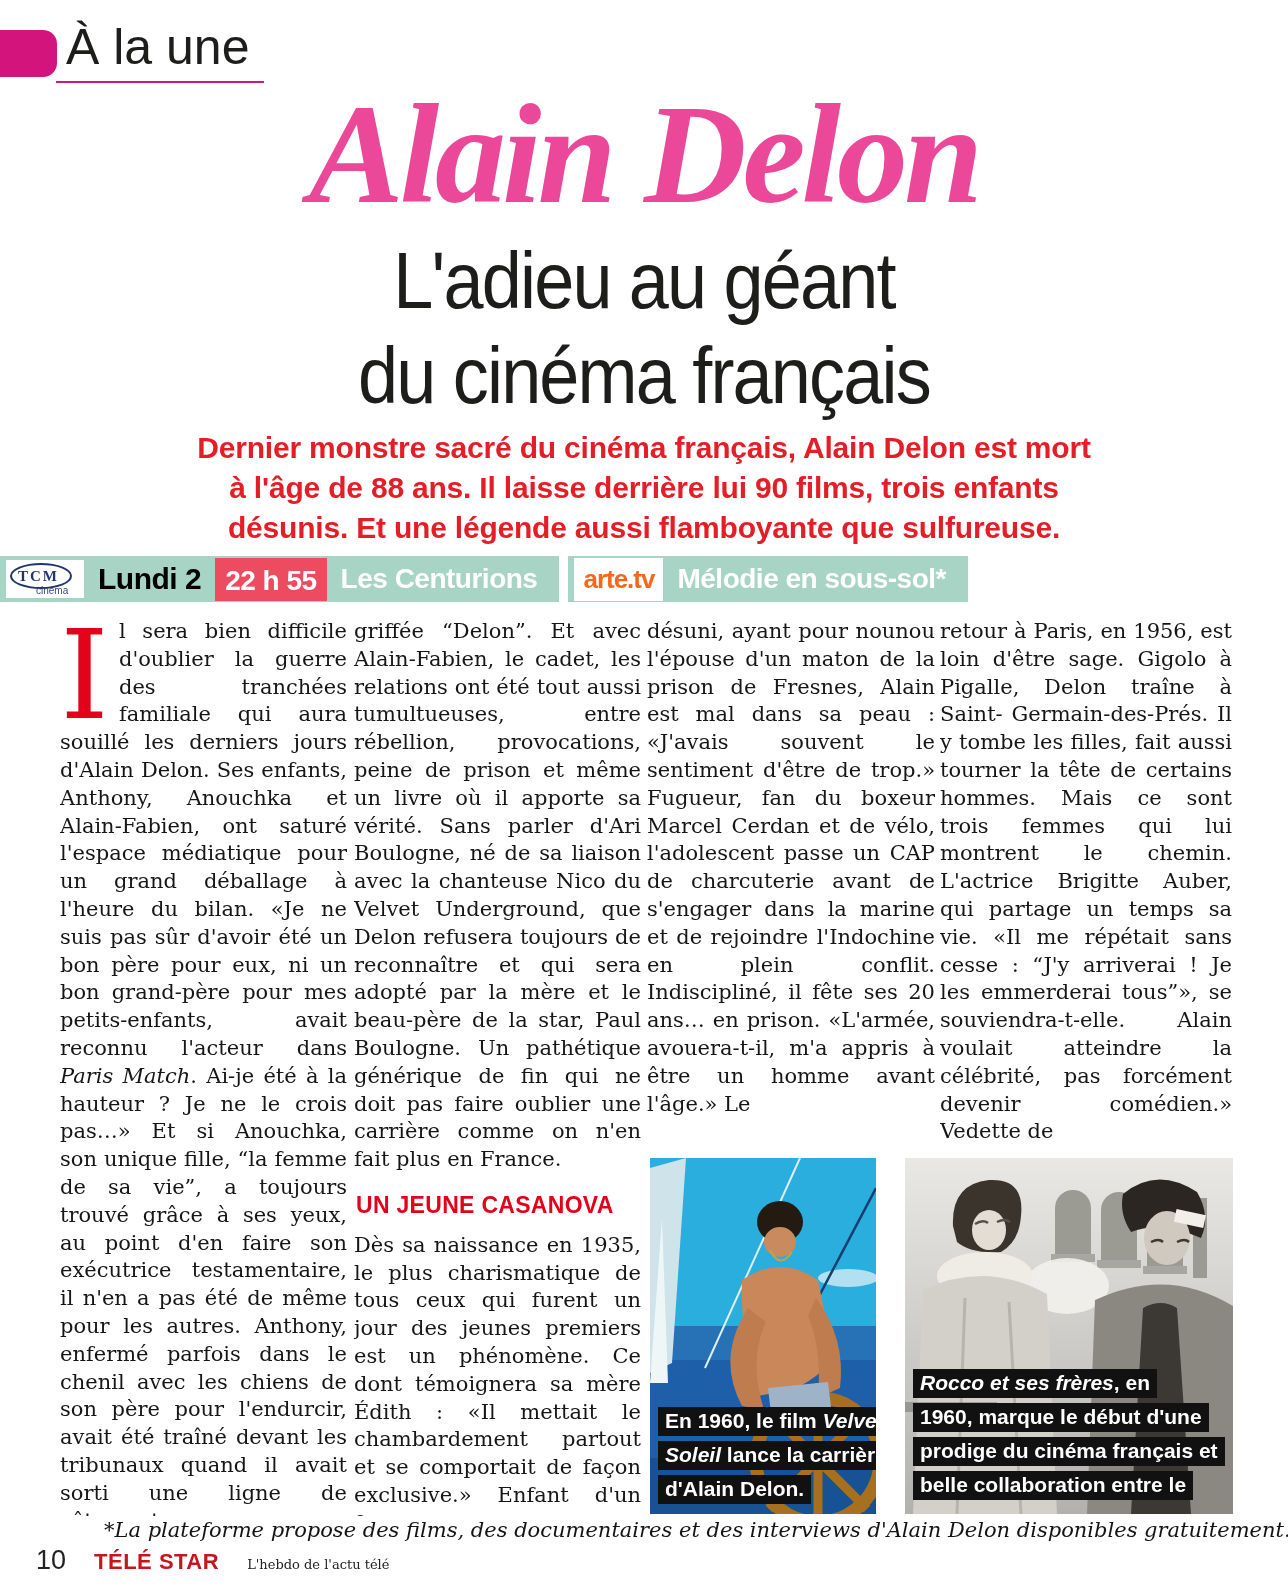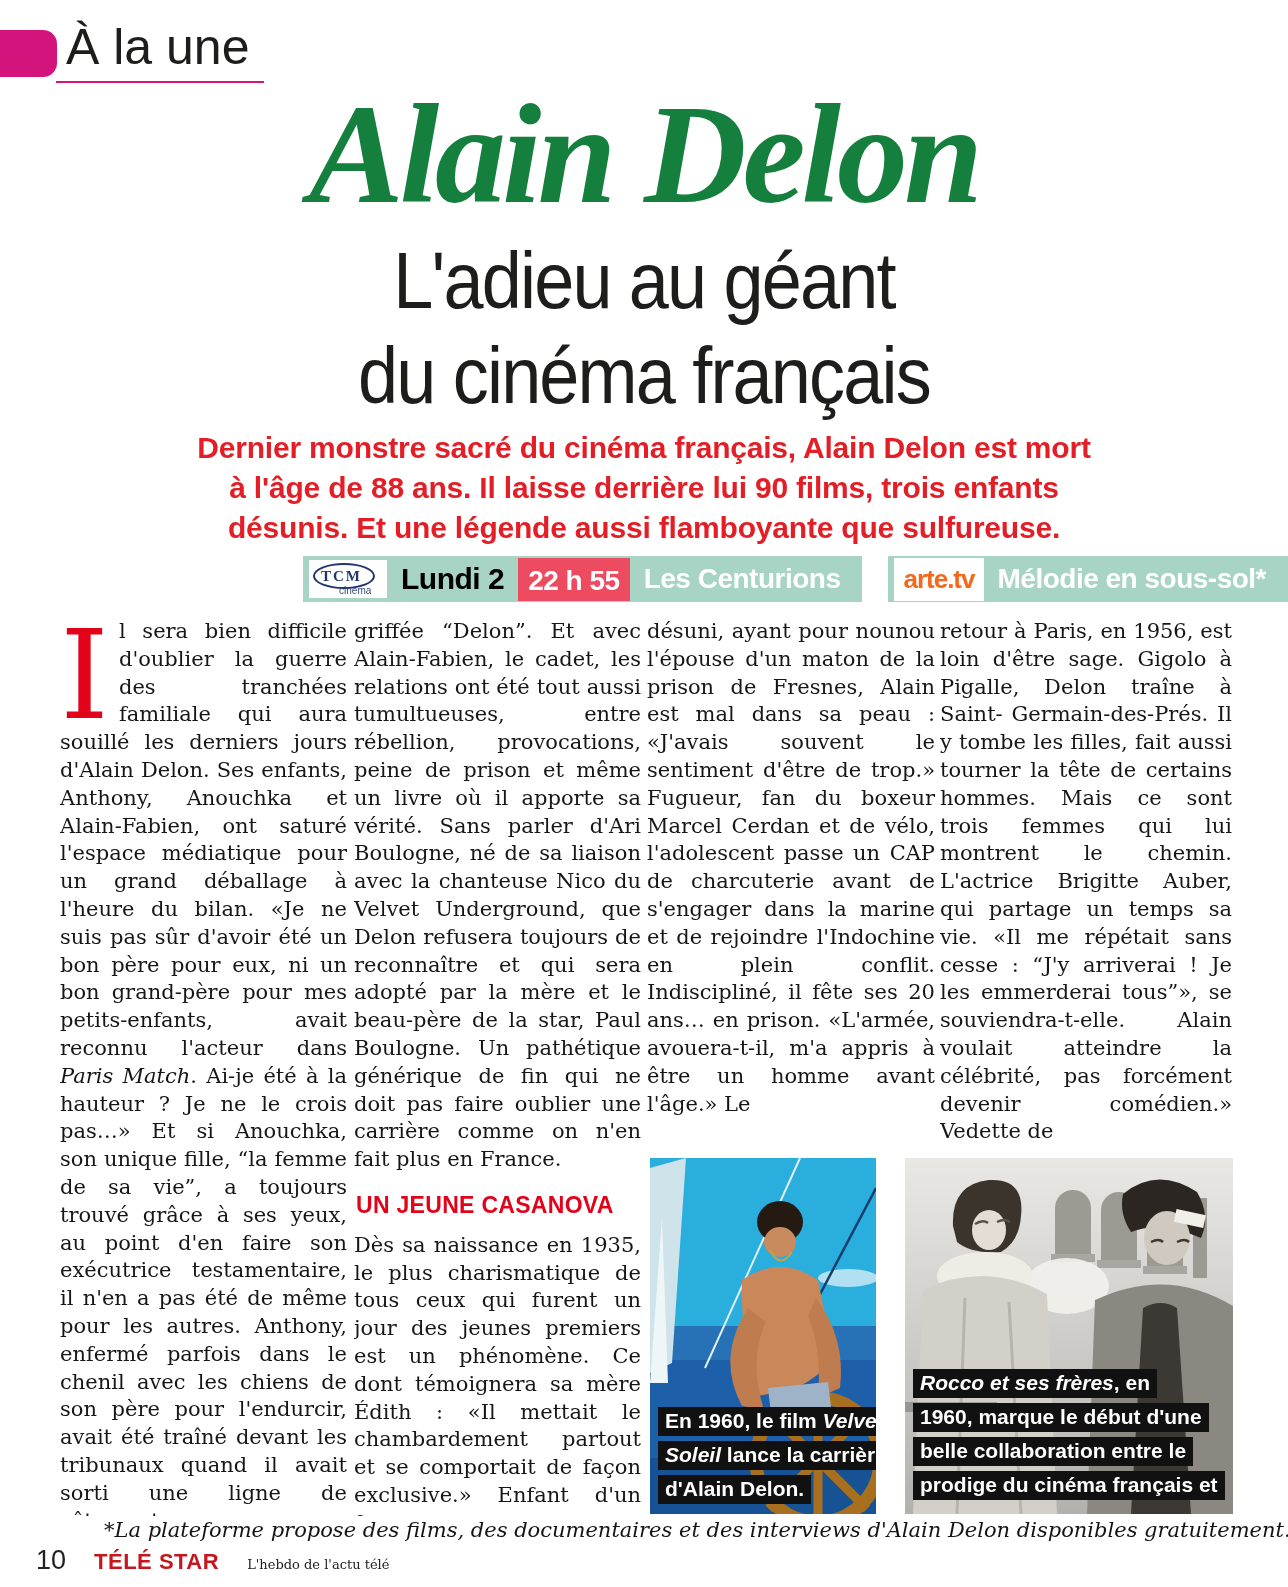--- a/index.html
+++ b/index.html
@@ -9,30 +9,30 @@
   
   .kicker-block{position:absolute;left:0;top:30px;width:57px;height:47px;
                 background:#d4147d;border-radius:0 14px 14px 0;}
   .kicker-text{position:absolute;left:66px;top:18px;font-size:50px;font-weight:400;
                color:#1d1d1b;letter-spacing:0;}
   .kicker-underline{position:absolute;left:56px;top:81px;width:208px;height:2px;background:#d4147d;}
 
   
   .title{position:absolute;top:80px;left:0;width:100%;text-align:center;
          font-family:"Liberation Serif","DejaVu Serif",serif;font-style:italic;font-weight:bold;
-         font-size:142px;line-height:1.05;color:#15803d;letter-spacing:-4px;}
+         font-size:142px;line-height:1.05;color:#ec4899;letter-spacing:-4px;}
   .subtitle{position:absolute;top:233px;left:0;width:100%;text-align:center;
             font-size:80px;line-height:95px;color:#1d1d1b;letter-spacing:-2px;
             transform:scaleX(0.9);transform-origin:50% 0;}
   .intro{position:absolute;top:428px;left:0;width:100%;text-align:center;
          color:#e41e26;font-weight:bold;font-size:30px;line-height:40px;letter-spacing:-0.2px;}
   .intro div{white-space:nowrap;}
 
   
-  .tvbar{position:absolute;top:556px;left:0;width:100%;display:flex;justify-content:flex-end;gap:26px;}
+  .tvbar{position:absolute;top:556px;left:0;width:100%;display:flex;justify-content:flex-start;gap:9px;}
   .tv-block{background:#a7d4c5;display:flex;align-items:center;gap:14px;
             height:46px;padding:0 16px 0 6px;box-sizing:border-box;}
   .tcm-chip{position:relative;width:78px;height:38px;background:#fff;flex:0 0 auto;}
   .tcm-oval{position:absolute;left:4px;top:3px;width:62px;height:26px;border:2px solid #23356f;
             border-radius:50%;box-sizing:border-box;}
   .tcm-top{position:absolute;left:12px;top:8px;font-family:"Liberation Serif",serif;font-weight:bold;
            font-size:15px;color:#23356f;letter-spacing:2px;}
   .tcm-bot{position:absolute;left:30px;top:25px;font-size:10px;color:#3a4a7a;}
   .tv-day{color:#000;font-weight:bold;font-size:30px;letter-spacing:-0.5px;}
   .tv-time{background:#ed4b60;color:#fff;font-weight:bold;font-size:28px;
@@ -195,22 +195,22 @@
       <ellipse cx="262" cy="80" rx="23" ry="27" fill="#cfc9bf"></ellipse>
       <rect x="270" y="54" width="30" height="13" fill="#f2efe9" transform="rotate(12 285 60)"></rect>
       <path d="M246,84 q8,-4 12,0 M272,84 q8,-4 12,0" stroke="#3d3833" stroke-width="2.5" fill="none"></path>
       <path d="M190,142 Q262,108 328,148 L328,356 L182,356 Z" fill="#8b8882"></path>
       <path d="M238,150 L226,356 L286,356 L272,150 Q256,140 238,150 Z" fill="#3c3833"></path>
       <rect x="0" y="244" width="92" height="10" fill="#6e6b65" opacity="0.5"></rect>
     </svg>
     <div class="caption caption2">
       <div class="cap-line"><span class="chip"><span class="it">Rocco et ses frères</span><span>, en</span></span></div>
       <div class="cap-line"><span class="chip"><span>1960, marque le début d'une</span></span></div>
+      <div class="cap-line"><span class="chip"><span>prodige du cinéma français et</span></span></div>
       <div class="cap-line"><span class="chip"><span>belle collaboration entre le</span></span></div>
-      <div class="cap-line"><span class="chip"><span>prodige du cinéma français et</span></span></div>
     </div>
   </div>
 
   <div class="footnote">*La plateforme propose des films, des documentaires et des interviews d'Alain Delon disponibles gratuitement.</div>
   <div class="pagefooter">
     <span class="pagenum">10</span>
     <span class="brand">TÉLÉ STAR</span>
     <span class="tagline">L'hebdo de l'actu télé</span>
   </div>
 

